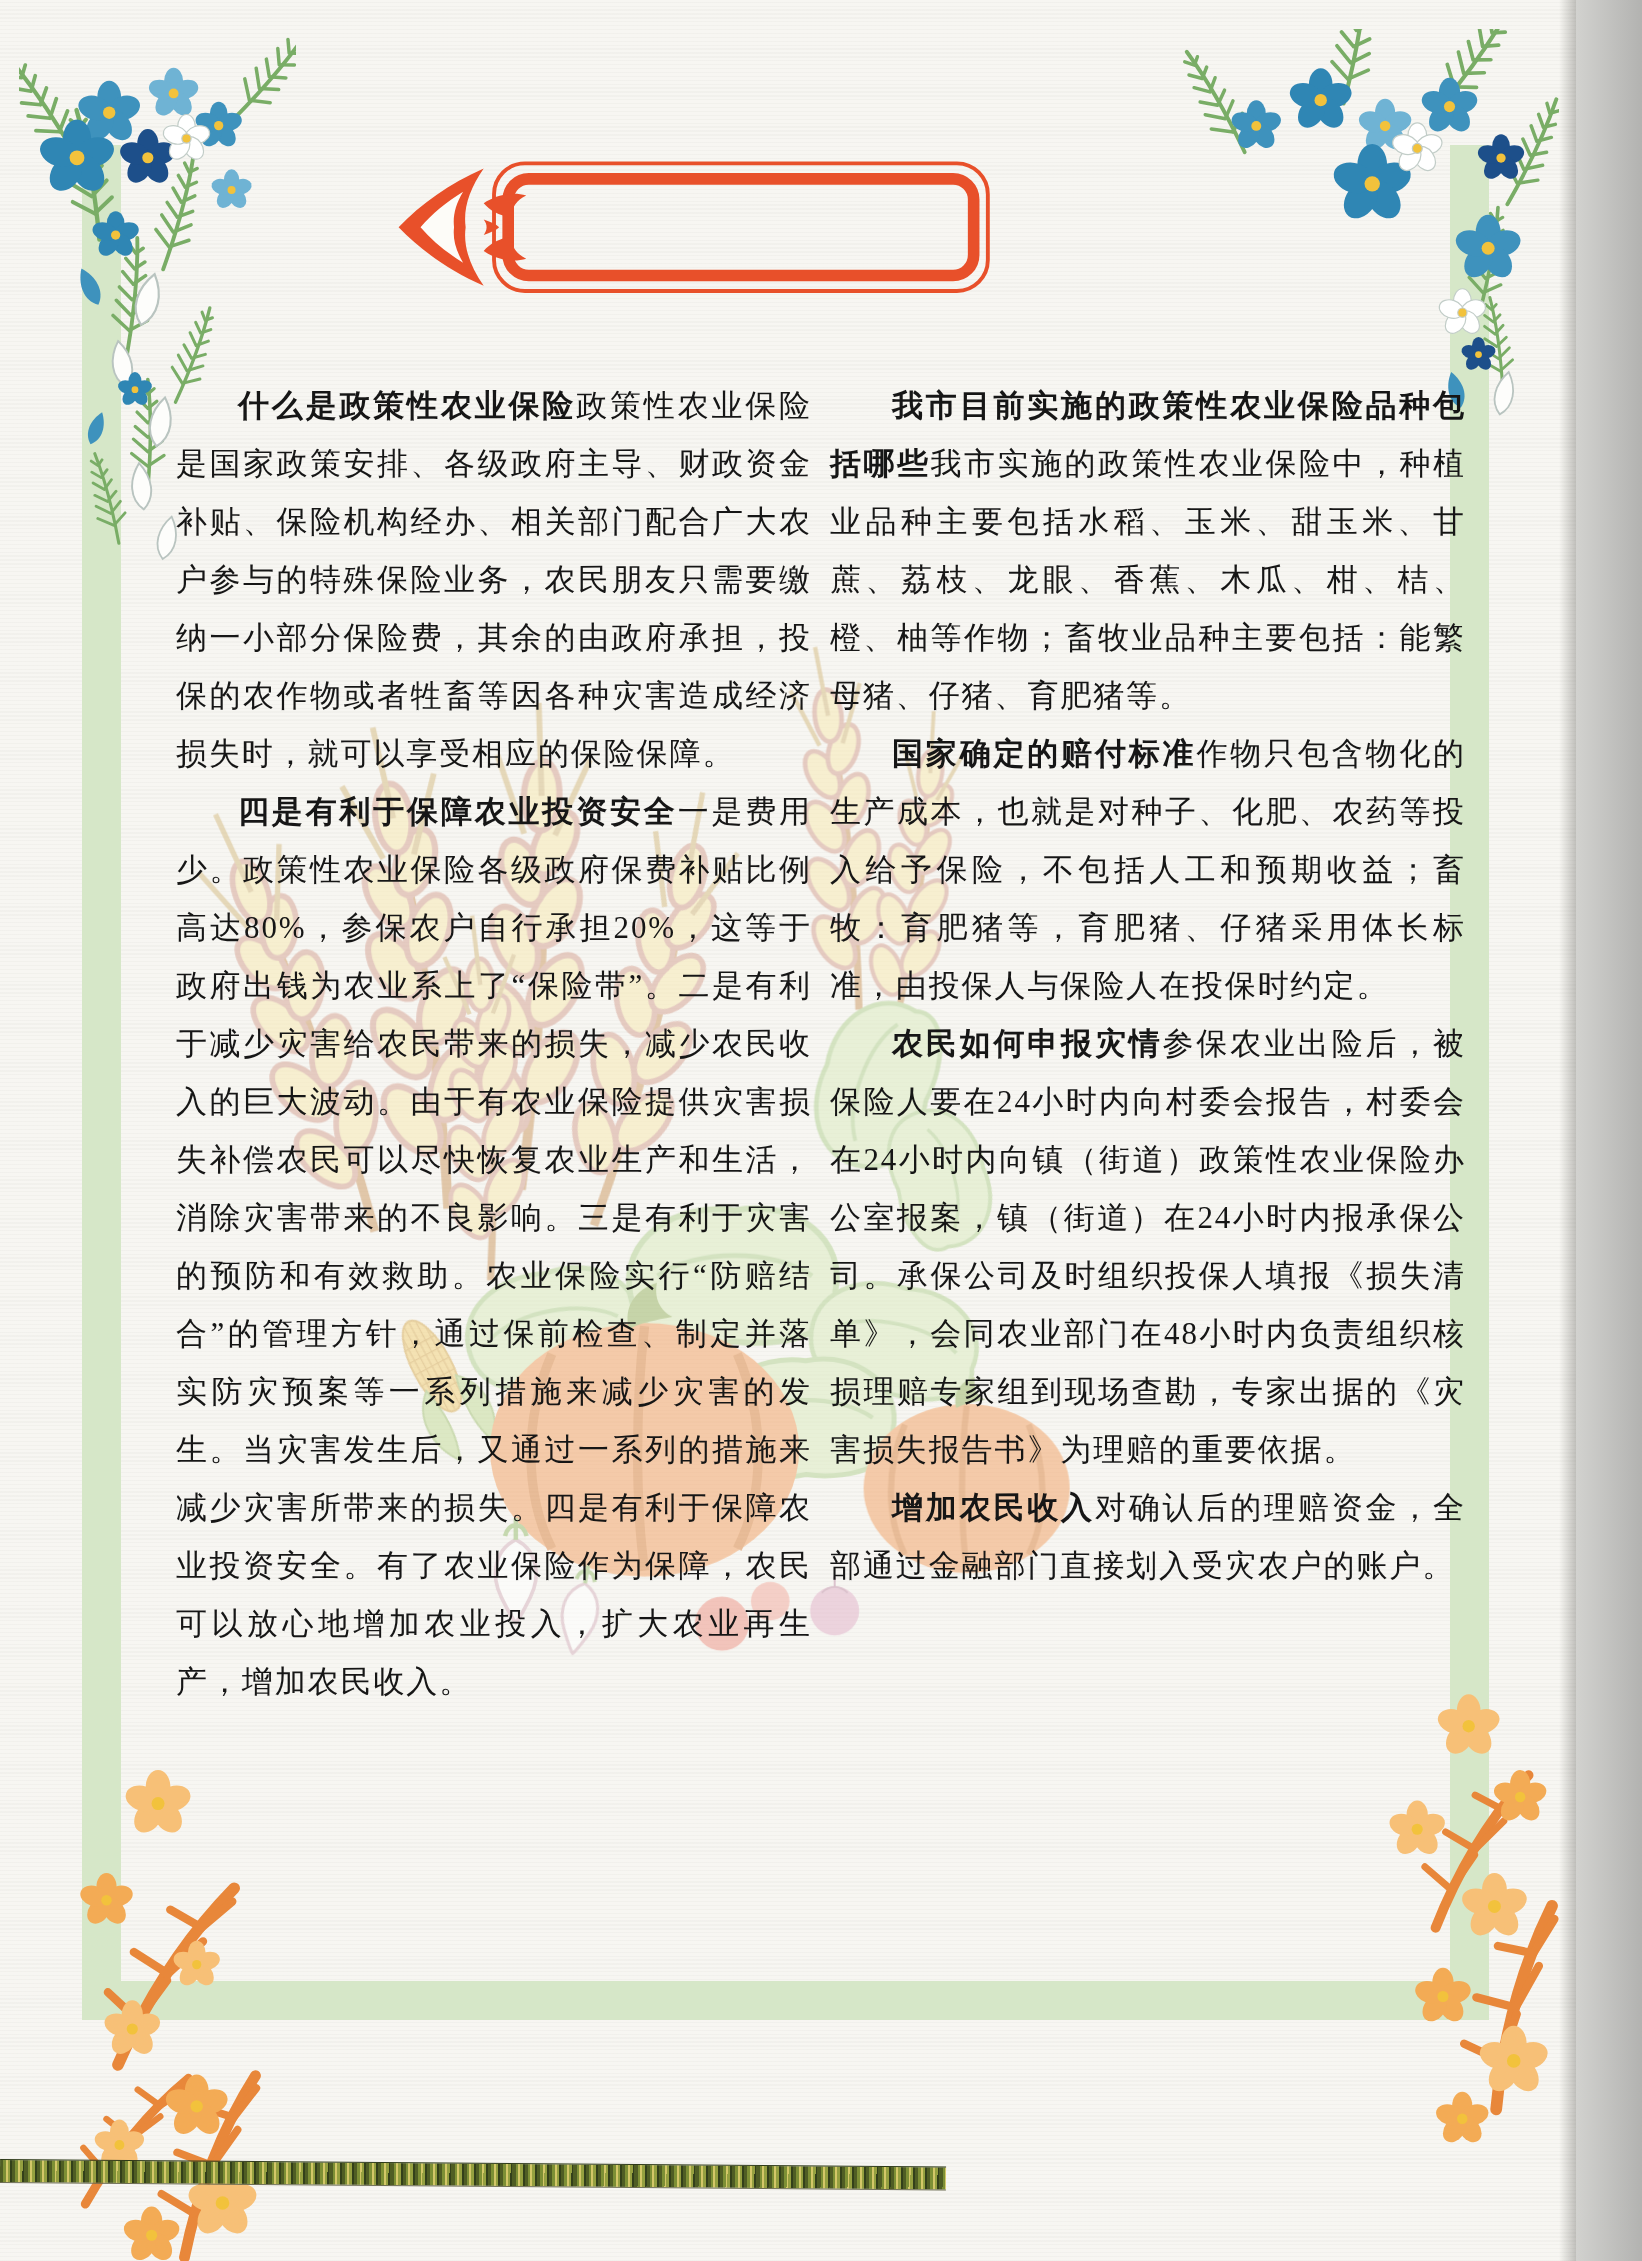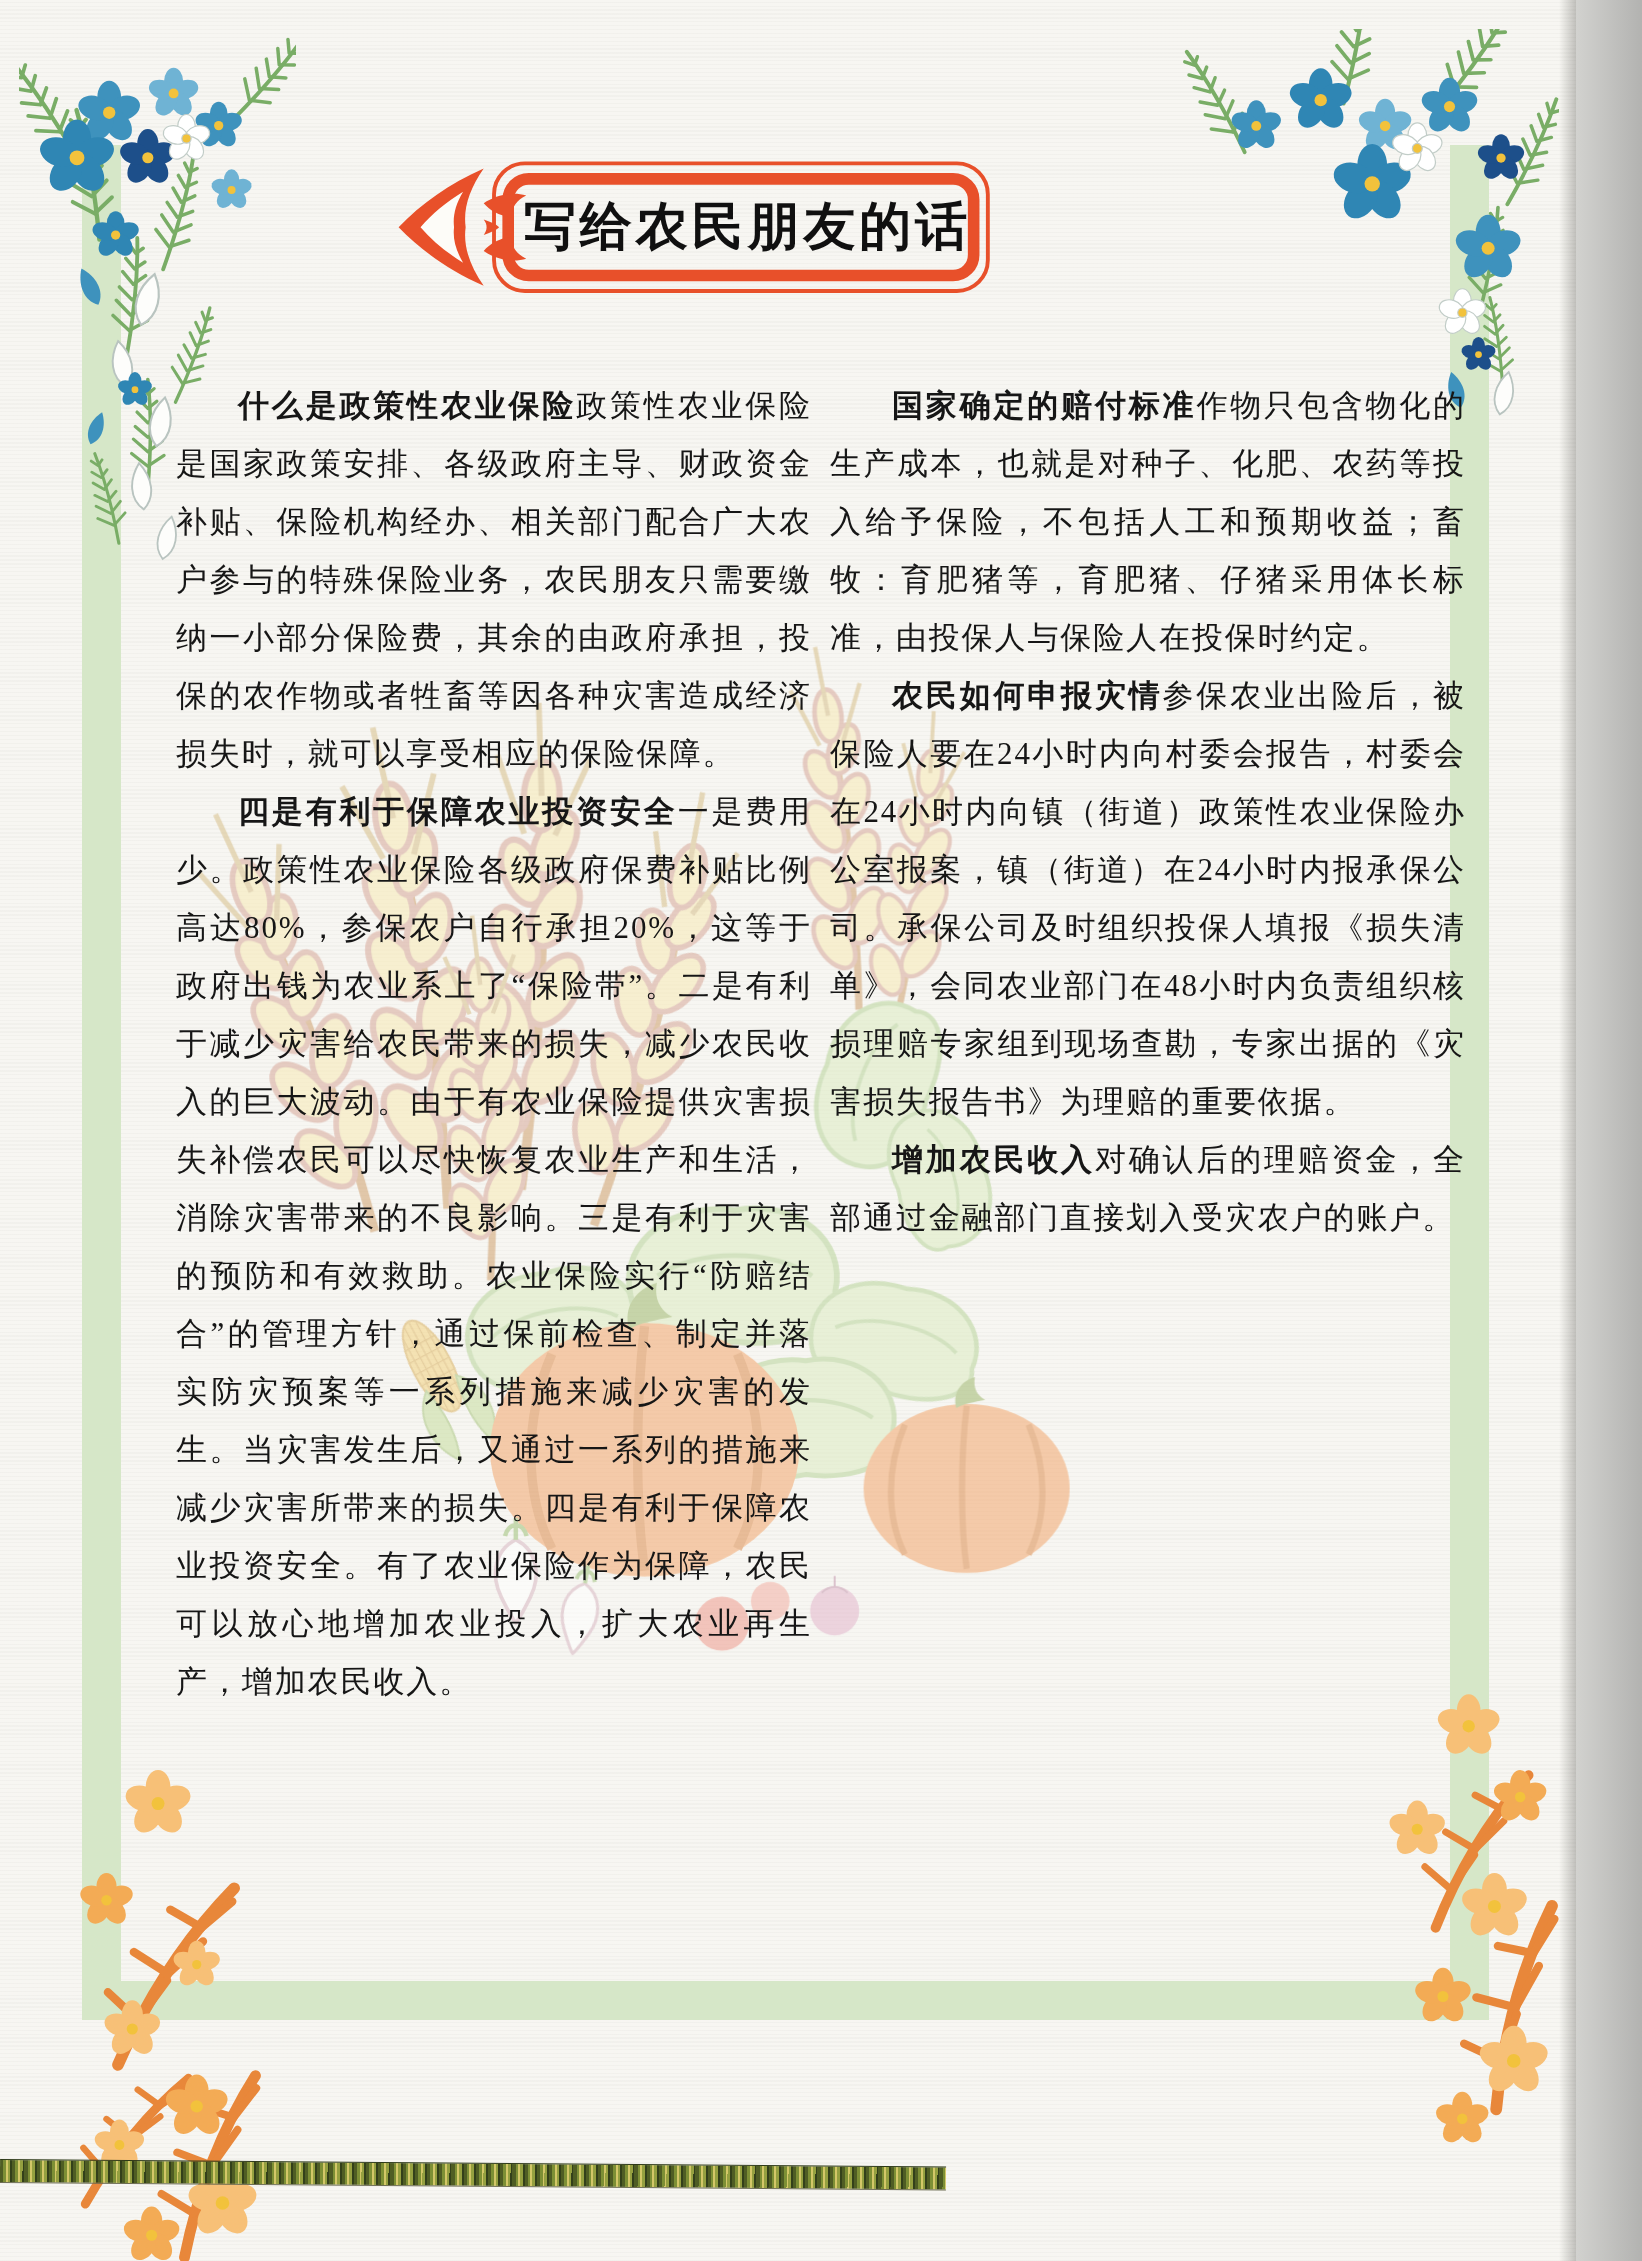--- a/index.html
+++ b/index.html
@@ -251,28 +251,28 @@
       <rect x="188" y="32" width="722" height="150" rx="32" stroke-width="18"></rect>
     </g>
     <g fill="#e8502a">
       <path d="M150,16 C96,40 54,70 18,107 C54,144 96,174 150,198 C128,166 118,136 122,107 C118,78 128,48 150,16 Z"></path>
       <path d="M118,52 C92,68 70,86 52,107 C70,128 92,146 118,162 C106,142 102,124 104,107 C102,90 106,72 118,52 Z" fill="#fdfcf8"></path>
       <path d="M150,70 C170,56 196,52 216,58 C200,66 192,78 194,92 C176,90 160,82 150,70 Z"></path>
       <path d="M150,144 C170,158 196,162 216,156 C200,148 192,136 194,122 C176,124 160,132 150,144 Z"></path>
       <path d="M150,95 C162,99 170,103 174,107 C170,111 162,115 150,119 C156,111 156,103 150,95 Z"></path>
     </g>
   </svg>
-  <div class="banner-title">写给农民朋友的话</div>
 
   <div class="columns">
     <div class="col">
       <p><b>什么是政策性农业保险</b><span>政策性农业保险是国家政策安排、各级政府主导、财政资金补贴、保险机构经办、相关部门配合广大农户参与的特殊保险业务，农民朋友只需要缴纳一小部分保险费，其余的由政府承担，投保的农作物或者牲畜等因各种灾害造成经济损失时，就可以享受相应的保险保障。</span></p>
       <p><b>四是有利于保障农业投资安全</b><span>一是费用少。政策性农业保险各级政府保费补贴比例高达80%，参保农户自行承担20%，这等于政府出钱为农业系上了“保险带”。二是有利于减少灾害给农民带来的损失，减少农民收入的巨大波动。由于有农业保险提供灾害损失补偿农民可以尽快恢复农业生产和生活，消除灾害带来的不良影响。三是有利于灾害的预防和有效救助。农业保险实行“防赔结合”的管理方针，通过保前检查、制定并落实防灾预案等一系列措施来减少灾害的发生。当灾害发生后，又通过一系列的措施来减少灾害所带来的损失。四是有利于保障农业投资安全。有了农业保险作为保障，农民可以放心地增加农业投入，扩大农业再生产，增加农民收入。</span></p>
     </div>
     <div class="col">
+      <p><b>我市目前实施的政策性农业保险品种包括哪些</b><span>我市实施的政策性农业保险中，种植业品种主要包括水稻、玉米、甜玉米、甘蔗、荔枝、龙眼、香蕉、木瓜、柑、桔、橙、柚等作物；畜牧业品种主要包括：能繁母猪、仔猪、育肥猪等。</span></p>
       <p><b>国家确定的赔付标准</b><span>作物只包含物化的生产成本，也就是对种子、化肥、农药等投入给予保险，不包括人工和预期收益；畜牧：育肥猪等，育肥猪、仔猪采用体长标准，由投保人与保险人在投保时约定。</span></p>
       <p><b>农民如何申报灾情</b><span>参保农业出险后，被保险人要在24小时内向村委会报告，村委会在24小时内向镇（街道）政策性农业保险办公室报案，镇（街道）在24小时内报承保公司。承保公司及时组织投保人填报《损失清单》，会同农业部门在48小时内负责组织核损理赔专家组到现场查勘，专家出据的《灾害损失报告书》为理赔的重要依据。</span></p>
       <p><b>增加农民收入</b><span>对确认后的理赔资金，全部通过金融部门直接划入受灾农户的账户。</span></p>
     </div>
   </div>
 
   <div class="grass"></div>
   <div class="paper-shadow"></div>
   <div class="scanner"></div>
 

